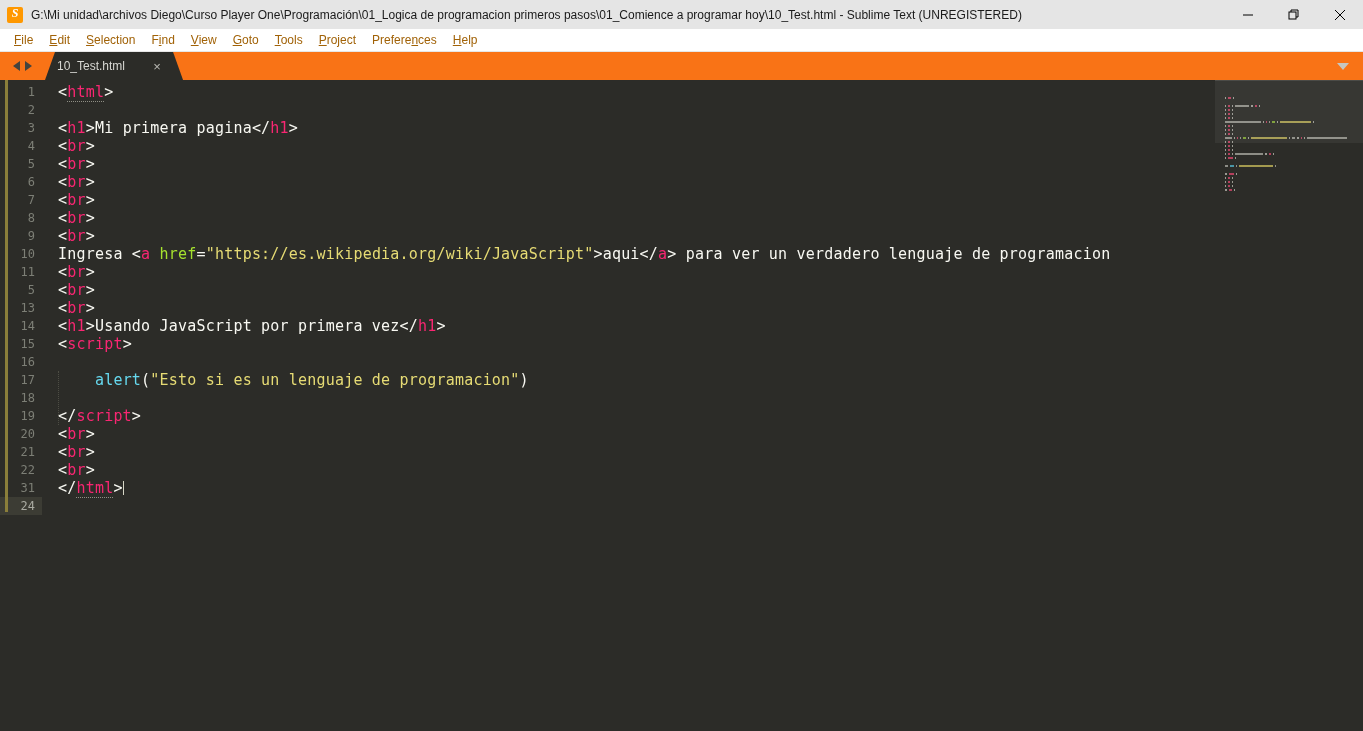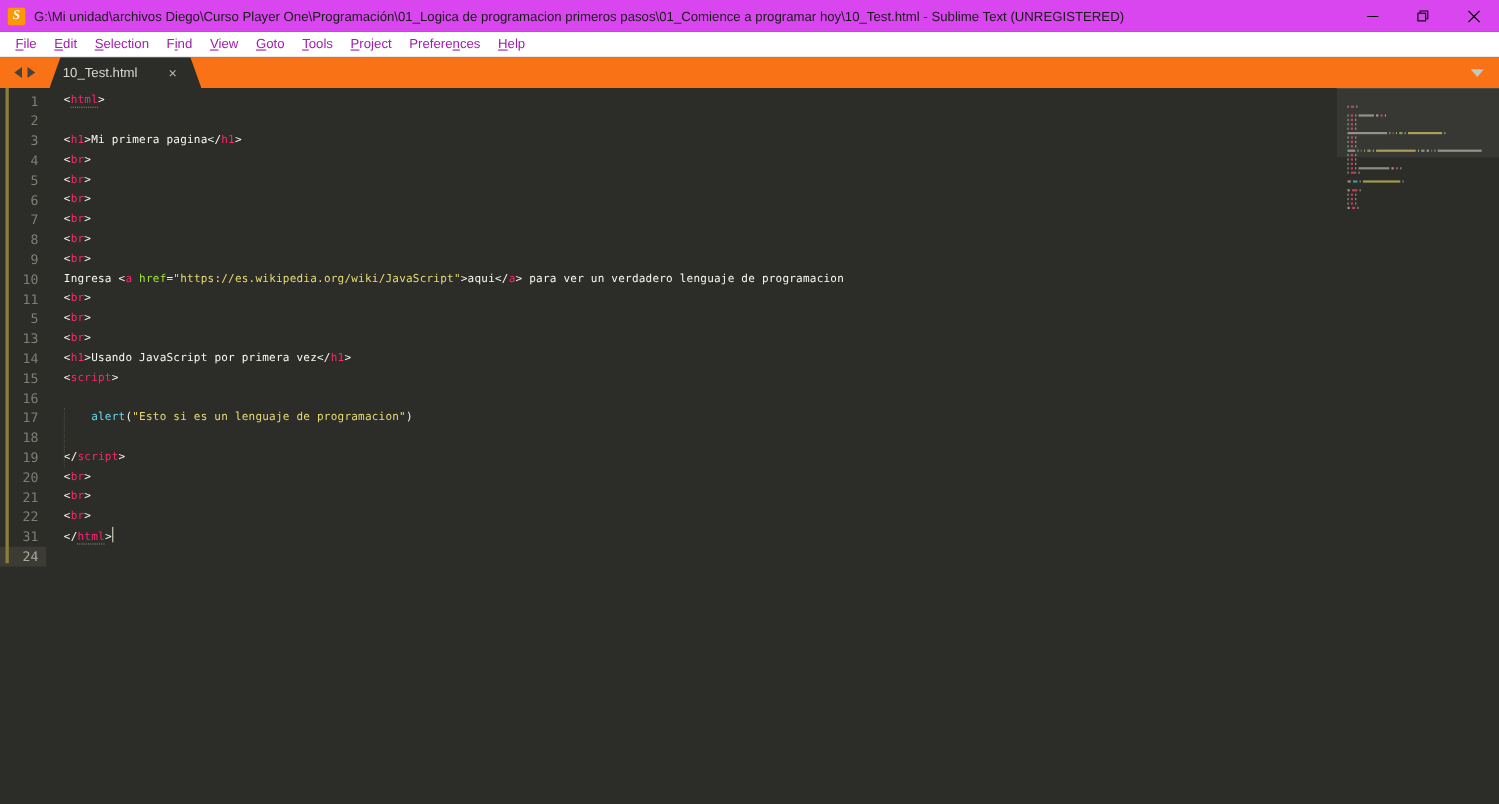--- a/index.html
+++ b/index.html
@@ -19,21 +19,21 @@
     width: 1363px;
     height: 731px;
     display: flex;
     flex-direction: column;
     background: #2c2c28;
   }
 
   
   .titlebar {
     height: 29px;
-    background: #d946ef;
+    background: #e5e5e5;
     display: flex;
     align-items: center;
     flex: 0 0 auto;
     position: relative;
   }
   .title-icon {
     width: 16px;
     height: 16px;
     margin-left: 7px;
     margin-right: 8px;
@@ -80,21 +80,21 @@
     height: 22px;
     background: #ffffff;
     display: flex;
     align-items: center;
     padding-left: 6px;
     flex: 0 0 auto;
     border-bottom: 1px solid #e6e6e6;
   }
   .menu-item {
     font-size: 12px;
-    color: #a21caf;
+    color: #a16207;
     padding: 2px 8px 2px 8px;
     white-space: nowrap;
   }
   .menu-item u { text-decoration: underline; }
 
   
   .tabbar {
     height: 28px;
     background: #f97316;
     display: flex;
@@ -206,21 +206,21 @@
     flex: 1 1 auto;
     padding-top: 3px;
     padding-left: 16px;
     position: relative;
     overflow: hidden;
   }
   .code .ln {
     height: 18px;
     line-height: 18px;
     font-family: "DejaVu Sans Mono", monospace;
-    font-size: 10px;
+    font-size: 15px;
     color: #f8f8f2;
     white-space: pre;
     letter-spacing: 0.2px;
   }
   .indent-guide {
     position: absolute;
     left: 16px;
     width: 1px;
     border-left: 1px dotted #4d4d44;
   }

